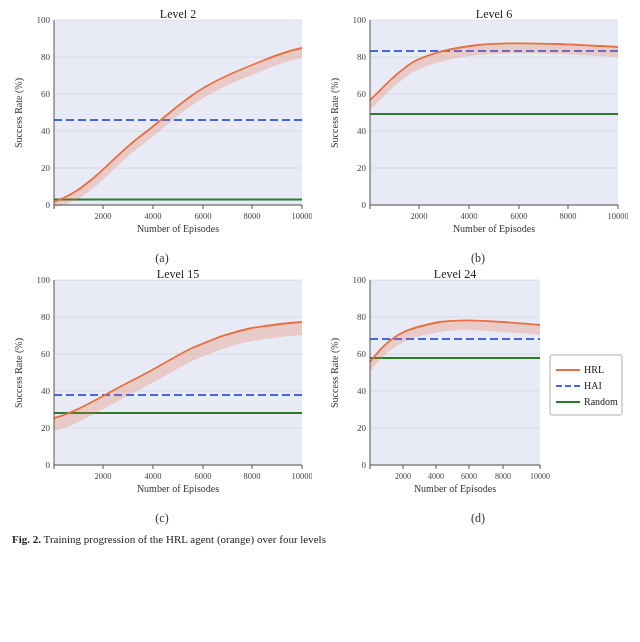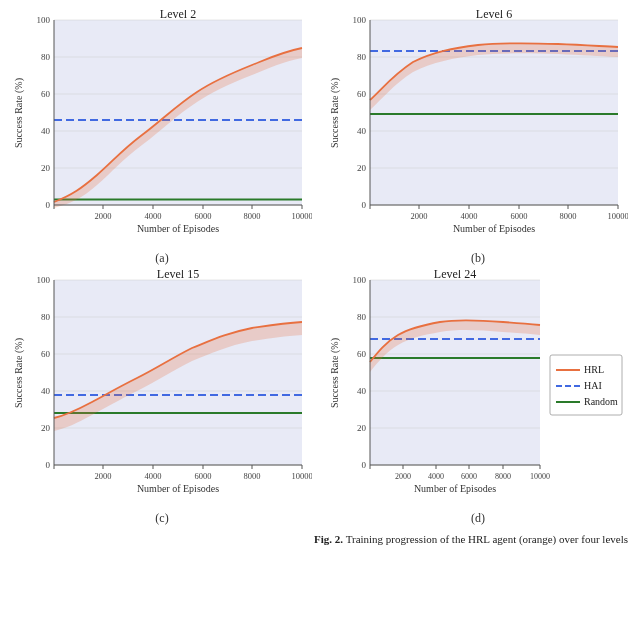--- a/index.html
+++ b/index.html
@@ -44,21 +44,21 @@
     .chart-label {
       font-size: 12px;
       color: #333;
       margin-top: 1px;
       text-align: center;
     }
 
     .figure-caption {
       font-size: 11px;
       color: #222;
-      text-align: right;
+      text-align: left;
       padding: 4px 8px 0 8px;
       line-height: 1.4;
     }
 
     .caption-bold {
       font-weight: bold;
     }
   </style>
 </head>
 <body>

